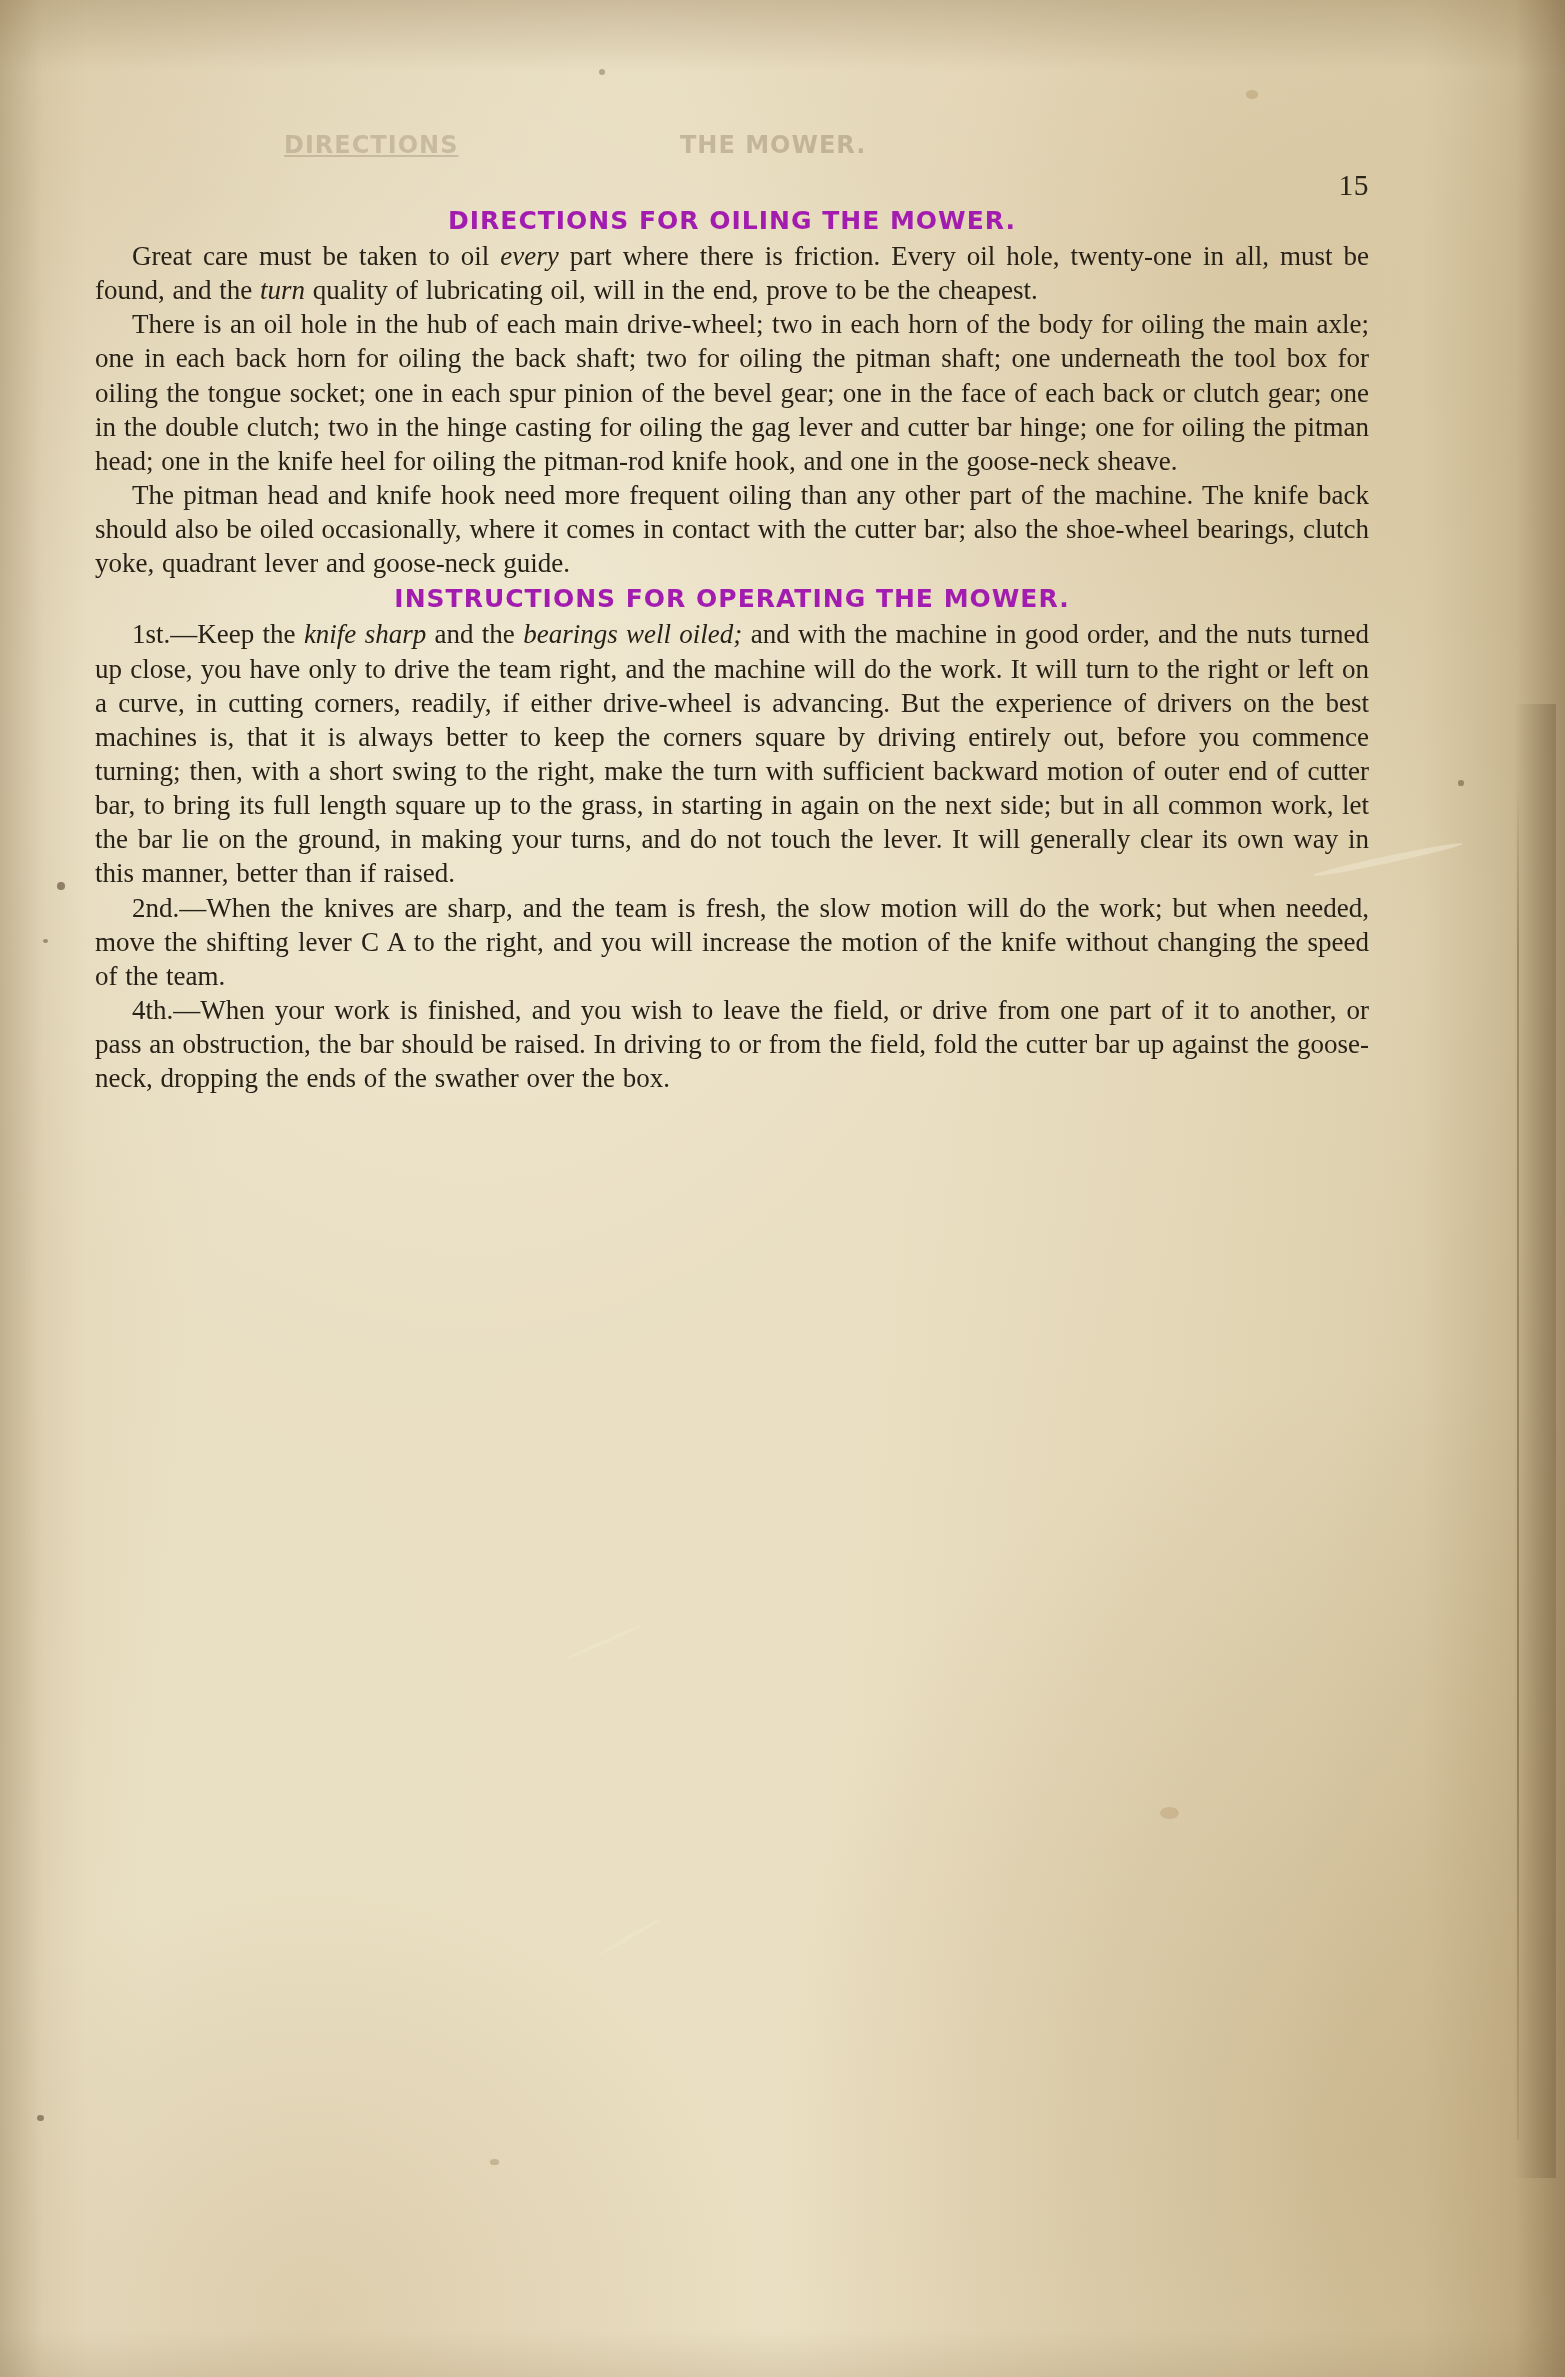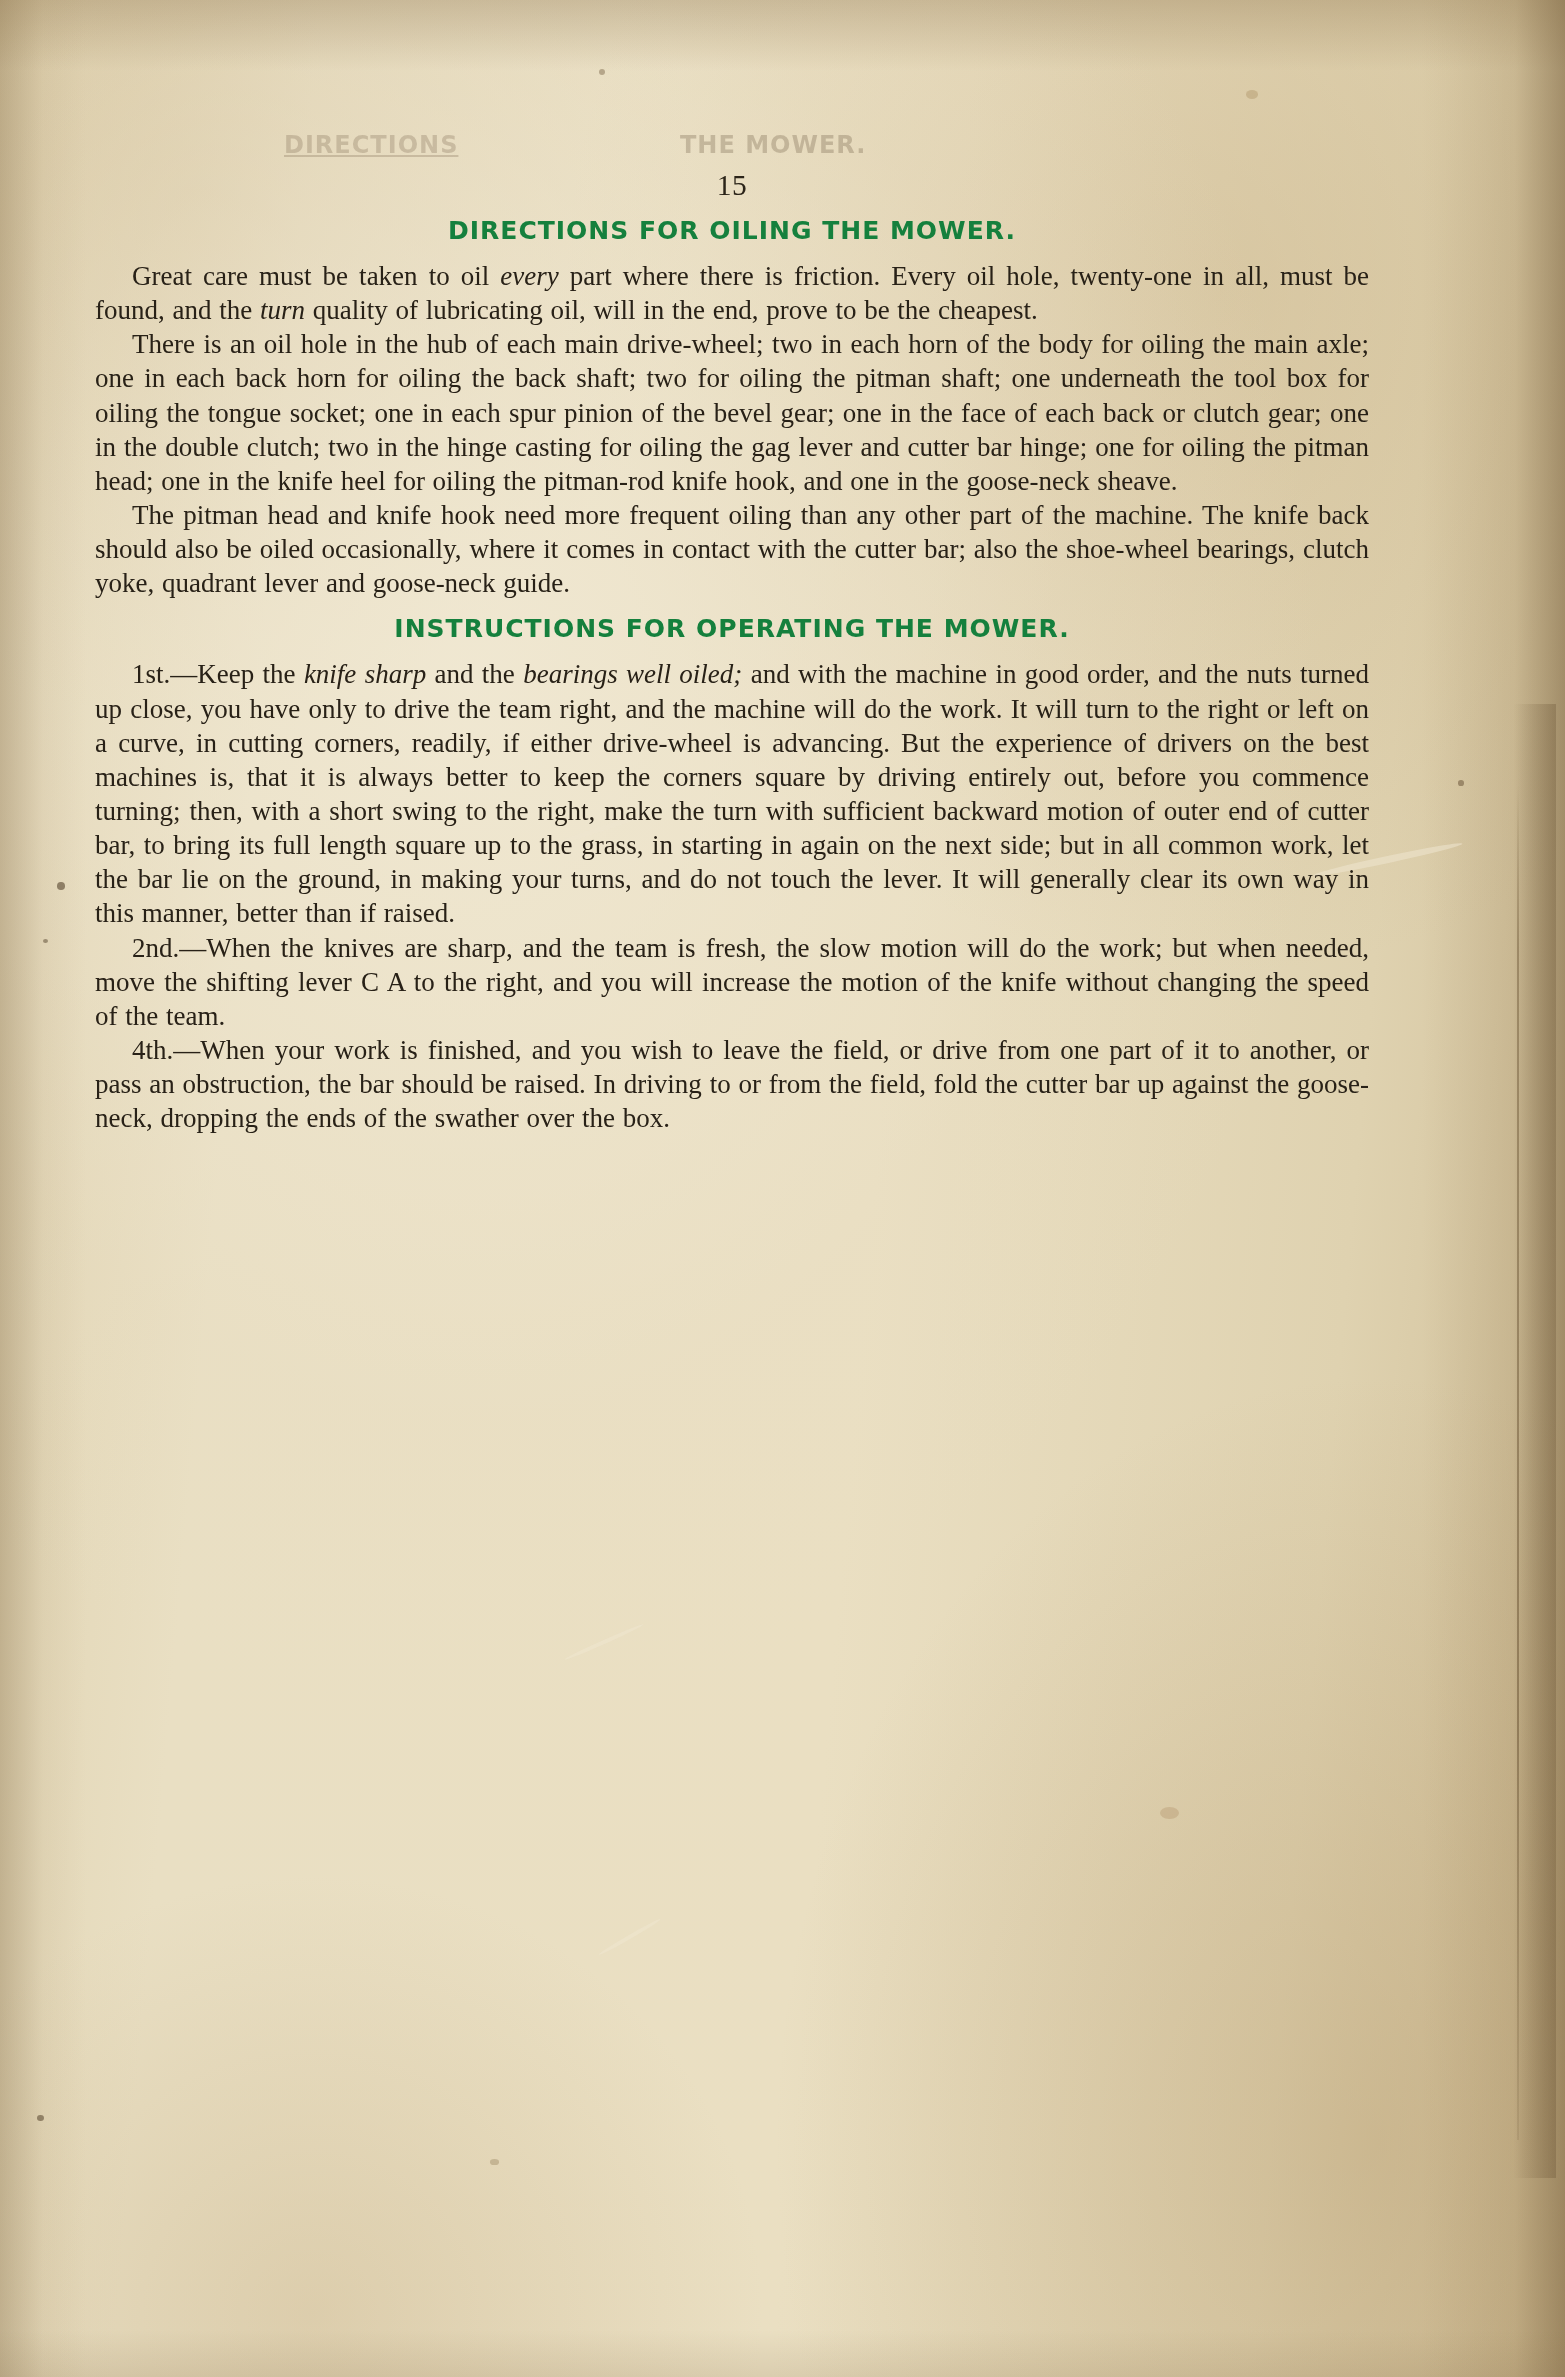--- a/index.html
+++ b/index.html
@@ -82,34 +82,34 @@
   .speckle { position: absolute; border-radius: 50%; pointer-events: none; }
 
   .content {
     position: absolute;
     left: 95px;
     top: 0;
     width: 1274px;
     color: #2a2318;
   }
   .folio {
-    text-align: center;
+    text-align: right;
     font-size: 29.5px;
     letter-spacing: 0.5px;
     margin-top: 169px;
     color: #2b2419;
   }
   h2.heading {
     text-align: center;
     font-family: "DejaVu Sans", sans-serif;
     font-weight: bold;
     font-size: 25px;
     letter-spacing: 1px;
-    margin: 14px;
-    color: #15803d;
+    margin: 4px;
+    color: #a21caf;
   }
   .heading-1 { margin-top: 76px; }
   .heading-2 { margin-top: 46px; margin-bottom: 0; }
   p.body {
     font-size: 27px;
     line-height: 1.265;
     margin: 0;
     text-align: justify;
     text-indent: 37px;
     color: #282117;

